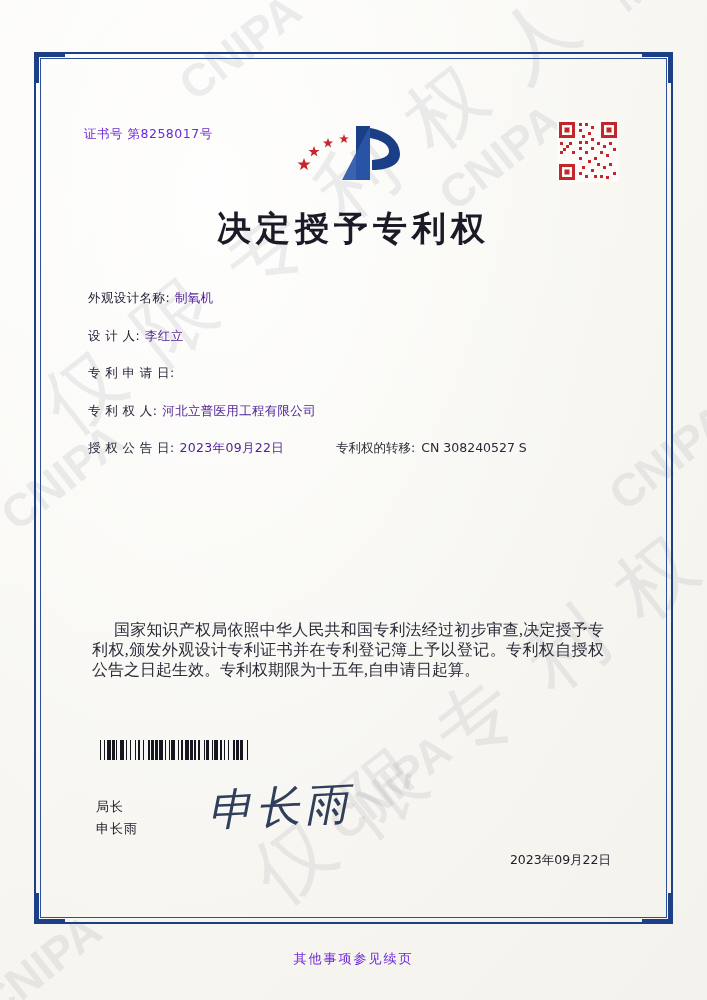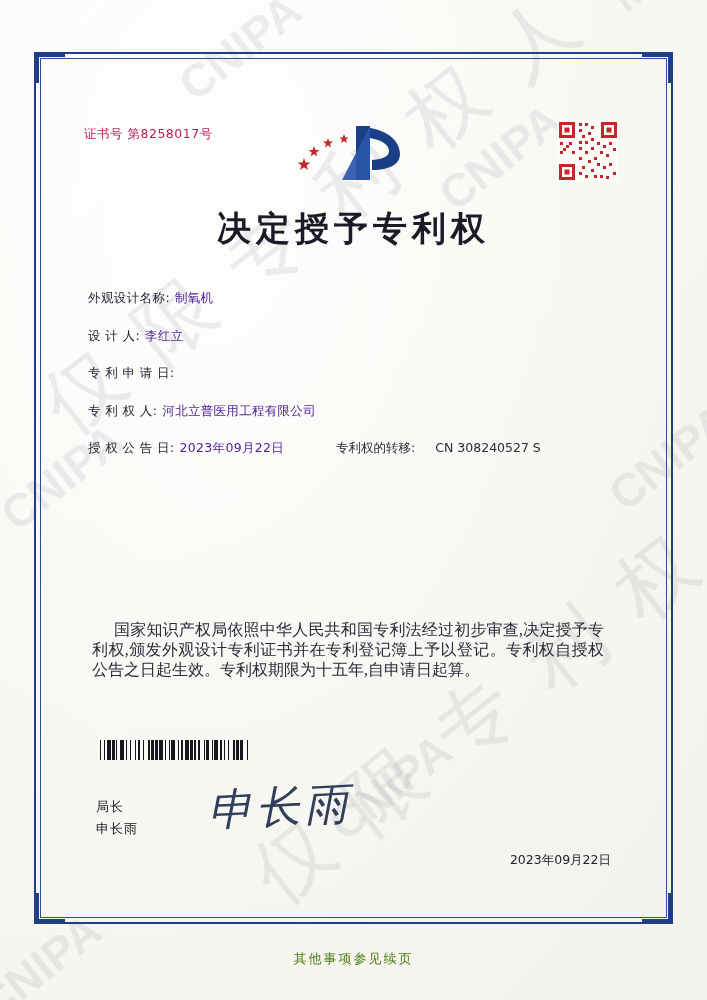--- a/index.html
+++ b/index.html
@@ -70,21 +70,21 @@
   .corner.tl { left: 34px; top: 52px; border-left-width: 5px; border-top-width: 5px; }
   .corner.tr { right: 34px; top: 52px; border-right-width: 5px; border-top-width: 5px; }
   .corner.bl { left: 34px; bottom: 76px; border-left-width: 5px; border-bottom-width: 5px; }
   .corner.br { right: 34px; bottom: 76px; border-right-width: 5px; border-bottom-width: 5px; }
 
   
   .cert-no {
     position: absolute;
     left: 84px; top: 126px;
     font-size: 12.5px;
-    color: #be185d;
+    color: #6d28d9;
     font-family: "DejaVu Sans", sans-serif;
     letter-spacing: 0.5px;
   }
 
   .logo {
     position: absolute;
     left: 296px; top: 118px;
     width: 112px; height: 72px;
   }
 
@@ -129,21 +129,21 @@
     flex: 1 1 auto;
     margin-left: 5px;
     letter-spacing: 0.3px;
     color: #4c1d95;
   }
   .frow.split .fvalue { flex: 0 0 auto; }
   .frow.split .flabel2 {
     margin-left: 52px;
     white-space: nowrap;
   }
-  .frow.split .fvalue2 { margin-left: 20px; white-space: nowrap; }
+  .frow.split .fvalue2 { margin-left: 6px; white-space: nowrap; }
 
   
   .body-text {
     position: absolute;
     left: 92px; top: 620px;
     width: 512px;
     font-family: Liberation Serif, serif;
     font-size: 16px;
     line-height: 20px;
     color: #2b2b3a;
@@ -198,21 +198,21 @@
     font-size: 9.5px;
     color: #3a3a48;
   }
   .footer-note {
     position: absolute;
     left: 0; right: 0; top: 950px;
     text-align: center;
     font-family: "DejaVu Sans", sans-serif;
     font-size: 13px;
     letter-spacing: 2px;
-    color: #4d7c0f;
+    color: #6d28d9;
   }
 </style>
 </head>
 <body>
 
 <div class="page">
   <div class="paper-tint"></div>
 
   <div class="wm-layer">
     <div class="wm wm-cn" style="left:-40px; top:90px; font-size:78px; transform:rotate(-38deg);">仅 限 专 利 权 人 使 用</div>

